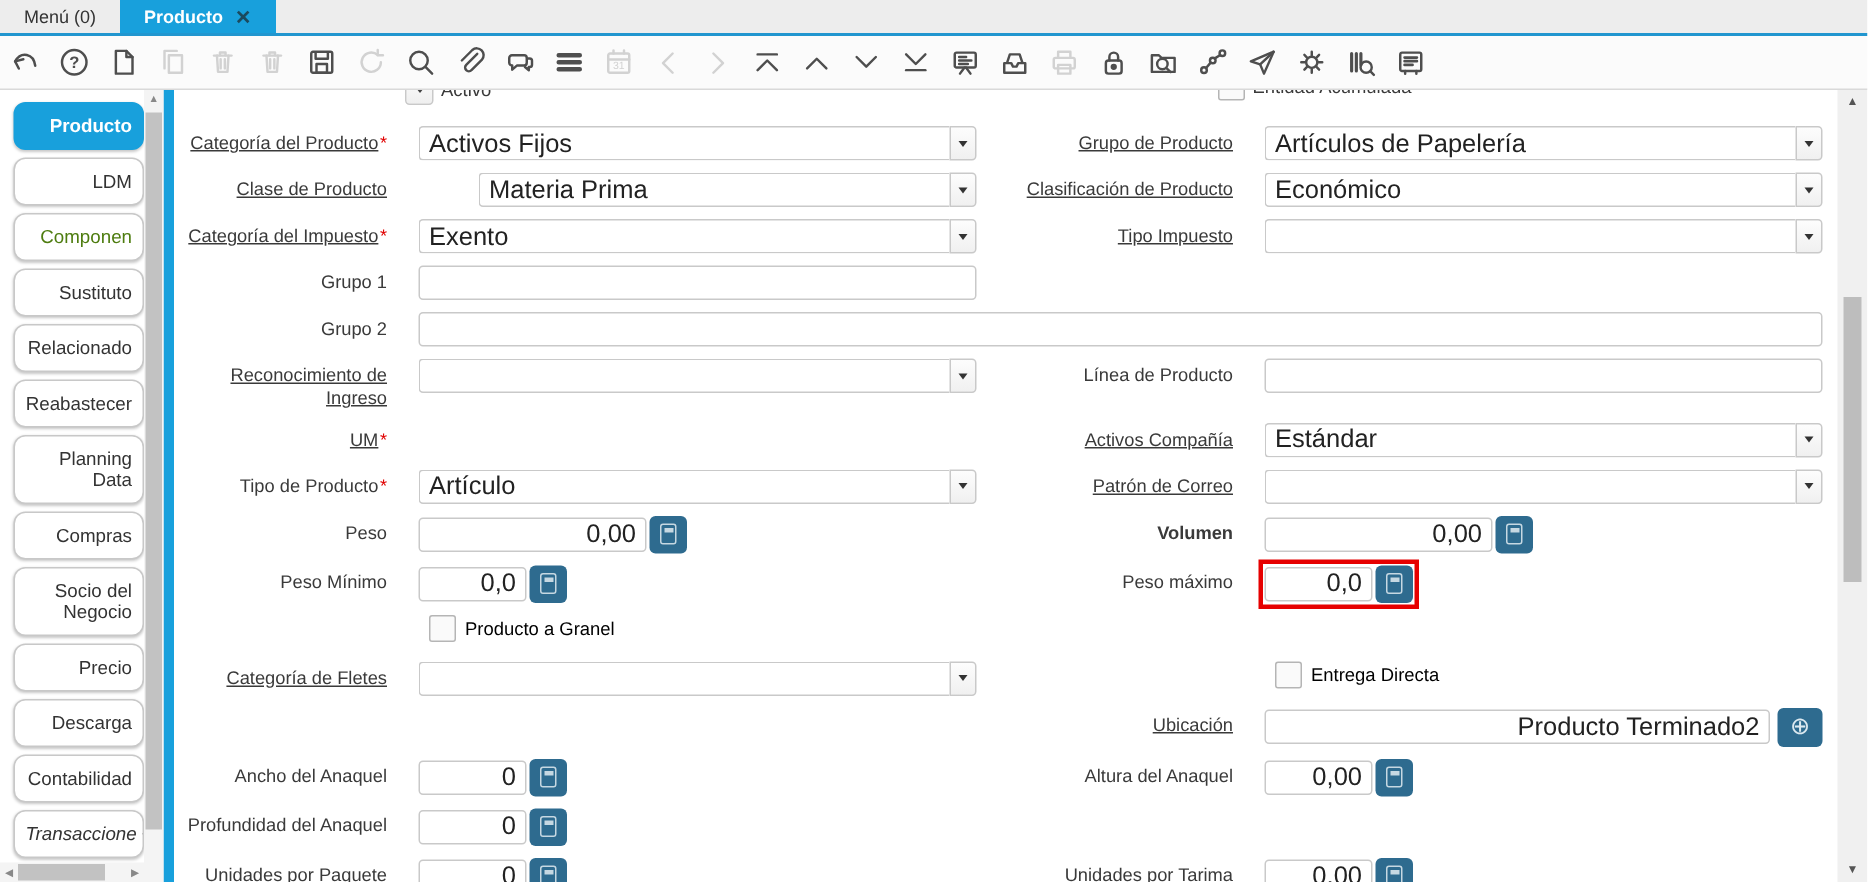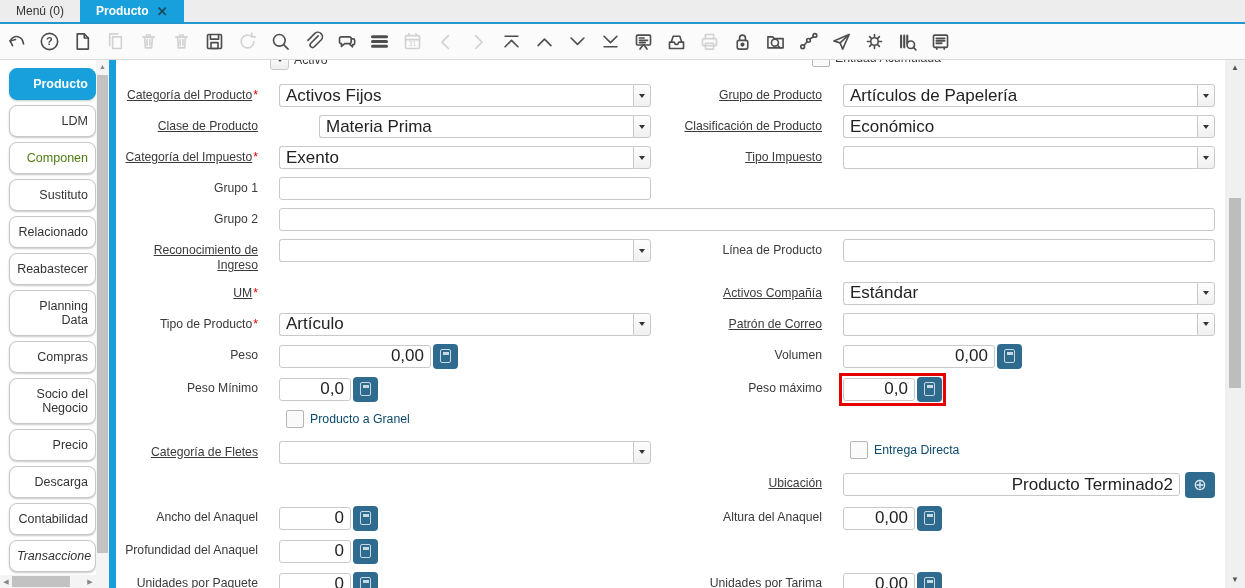--- a/index.html
+++ b/index.html
@@ -73,21 +73,21 @@
   .btn-sq { width:25px; height:25px; background:#2e6b8f; border:none; border-radius:4px; margin-left:2px; display:flex; align-items:center; justify-content:center; cursor:pointer; flex:none; }
   .calc-glyph { width:11px; height:14px; border:1.5px solid #c6d8e2; border-radius:2px; position:relative; }
   .calc-glyph::before { content:""; position:absolute; top:1.5px; left:1.5px; right:1.5px; height:3px; background:#c6d8e2; }
   .locator-btn { width:30px; height:26px; }
   .locator-glyph { color:#dce9f0; font-size:16px; line-height:1; }
   .highlight-red { outline:3px solid #e60000; outline-offset:1px; }
 
   .cbwrap { display:flex; align-items:center; margin-left:7px; gap:6px; }
   .cbox { width:18px; height:18px; border:1px solid #b5b5b5; background:#fafafa; border-radius:2px; position:relative; cursor:pointer; flex:none; }
   .cbox.checked::after { content:"✔"; position:absolute; left:1px; top:-6px; font-size:19px; color:#3a3a3a; font-weight:bold; }
-  .cb-label { font-size:12.3px; color:#0c4a6e; }
+  .cb-label { font-size:12.3px; color:#000000; }
 </style>
 </head>
 <body>
 
 <div class="tabstrip">
   <div class="wtab">
     <span>Menú (0)</span>
   </div>
   <div class="wtab active">
     <span>Producto</span>
@@ -449,21 +449,21 @@
           <div class="frow">
             <div class="flabel" style="grid-column: 1;"><span class="lbl-text">Peso</span></div>
             <div class="fcell" style="grid-column: 2;">
               <div class="numwrap">
                 <input class="tinput" type="text" value="0,00" style="width: 152px; flex: 0 0 auto;">
                 <button class="btn-sq">
                   <span class="calc-glyph"></span>
                 </button>
               </div>
             </div>
-            <div class="flabel" style="grid-column: 3;"><span class="lbl-text">Volumen</span></div>
+            <div class="flabel" style="grid-column: 3; font-weight: bold;"><span class="lbl-text">Volumen</span></div>
             <div class="fcell" style="grid-column: 4;">
               <div class="numwrap">
                 <input class="tinput" type="text" value="0,00" style="width: 152px; flex: 0 0 auto;">
                 <button class="btn-sq">
                   <span class="calc-glyph"></span>
                 </button>
               </div>
             </div>
           </div>
           <div class="frow">

